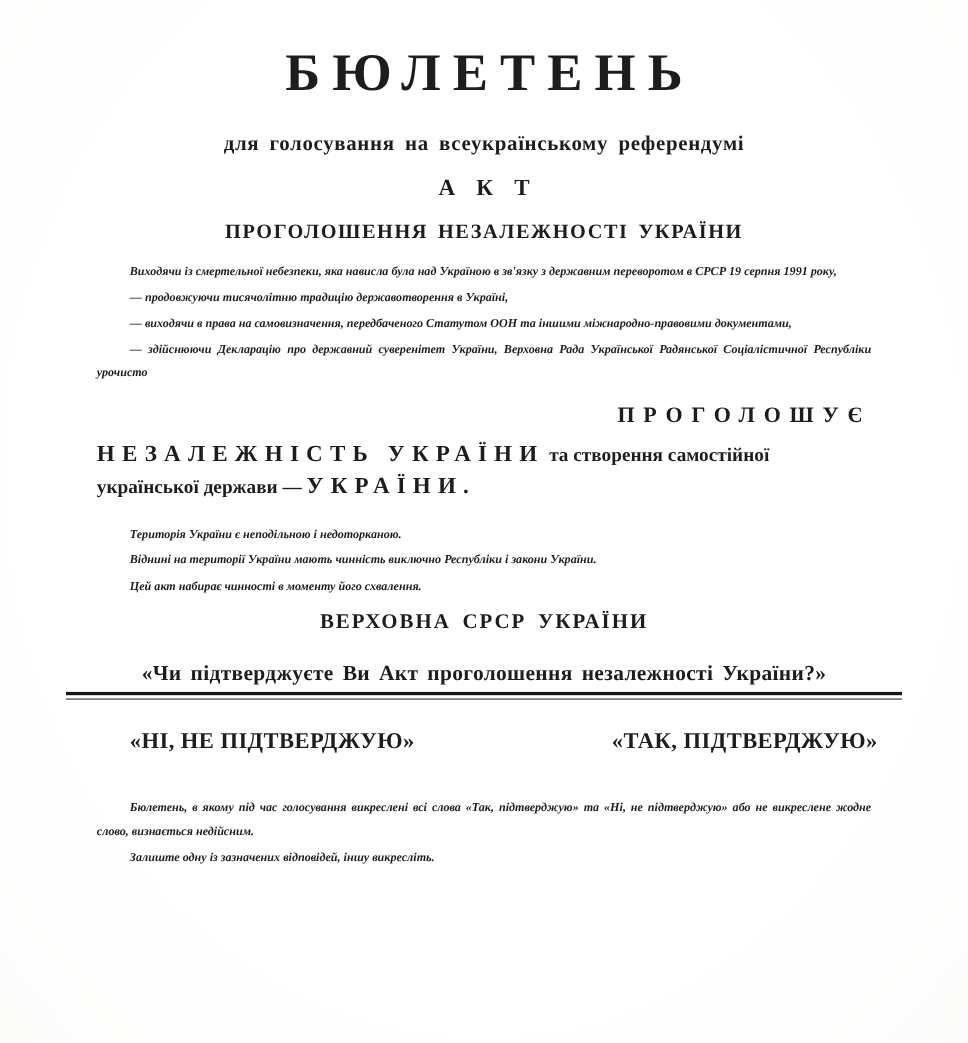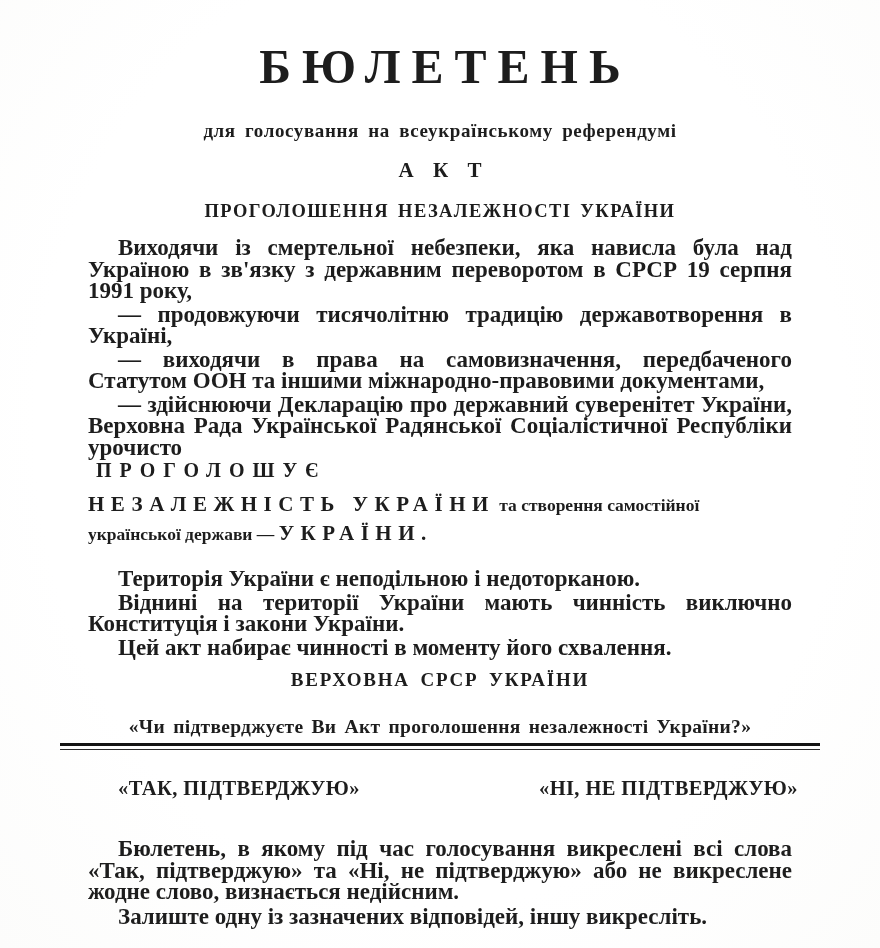--- a/index.html
+++ b/index.html
@@ -48,36 +48,37 @@
   .act-subheading {
     margin-top: 18px;
     font-size: 18.5px;
     font-weight: bold;
     text-align: center;
     letter-spacing: 1.4px;
     word-spacing: 3px;
   }
   
   .body-block {
-    font-size: 23px;
+    font-size: 11px;
     line-height: 21.5px;
     font-weight: bold;
     text-align: justify;
+    font-style: italic;
   }
   .para {
     margin: 2px 0 0 0;
     text-indent: 30px;
   }
   .preamble-block { margin-top: 15px; }
   
   .proclaims-heading {
-    margin-top: 1px;
+    margin-top: 16px;
     font-size: 20px;
     font-weight: bold;
-    text-align: left;
+    text-align: right;
     letter-spacing: 8px;
     text-indent: 8px;
   }
   .proclamation {
     margin: 8px 0 0 0;
     font-size: 17.5px;
     font-weight: bold;
     line-height: 28px;
     text-align: left;
   }
@@ -151,34 +152,34 @@
     <p class="para">— виходячи в права на самовизначення, передбаченого Статутом ООН та іншими міжнародно-правовими документами,</p>
     <p class="para">— здійснюючи Декларацію про державний суверенітет України, Верховна Рада Української Радянської Соціалістичної Республіки урочисто</p>
   </div>
 
   <div class="proclaims-heading">ПРОГОЛОШУЄ</div>
 
   <p class="proclamation"><span class="spaced-caps">НЕЗАЛЕЖНІСТЬ УКРАЇНИ</span><span> та створення самостійної української держави — </span><span class="spaced-caps">УКРАЇНИ.</span></p>
 
   <div class="body-block provisions">
     <p class="para">Територія України є неподільною і недоторканою.</p>
-    <p class="para">Віднині на території України мають чинність виключно Конституція і закони України.</p>
+    <p class="para">Віднині на території України мають чинність виключно Республіки і закони України.</p>
     <p class="para">Цей акт набирає чинності в моменту його схвалення.</p>
   </div>
 
   <div class="signature">ВЕРХОВНА СРСР УКРАЇНИ</div>
 
 
   <div class="question">«Чи підтверджуєте Ви Акт проголошення незалежності України?»</div>
 
   <div class="double-rule"></div>
 
   <div class="answers">
+    <span class="answer">«НІ, НЕ ПІДТВЕРДЖУЮ»</span>
     <span class="answer">«ТАК, ПІДТВЕРДЖУЮ»</span>
-    <span class="answer">«НІ, НЕ ПІДТВЕРДЖУЮ»</span>
   </div>
 
   <div class="body-block instructions">
     <p class="para">Бюлетень, в якому під час голосування викреслені всі слова «Так, підтверджую» та «Ні, не підтверджую» або не викреслене жодне слово, визнається недійсним.</p>
     <p class="para">Залиште одну із зазначених відповідей, іншу викресліть.</p>
   </div>
 
 </div>
 
 </body></html>

